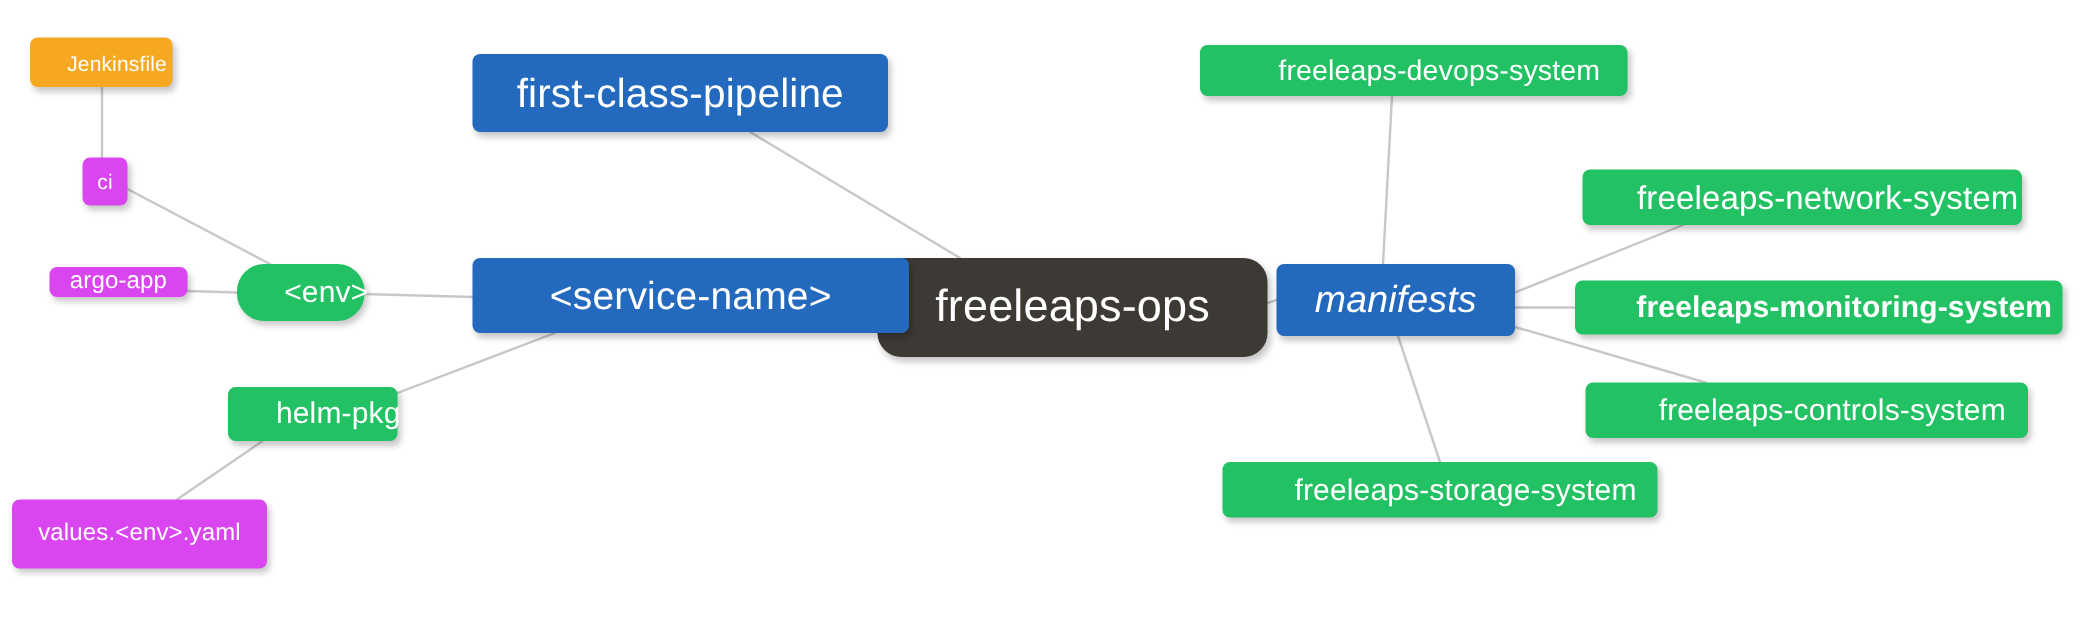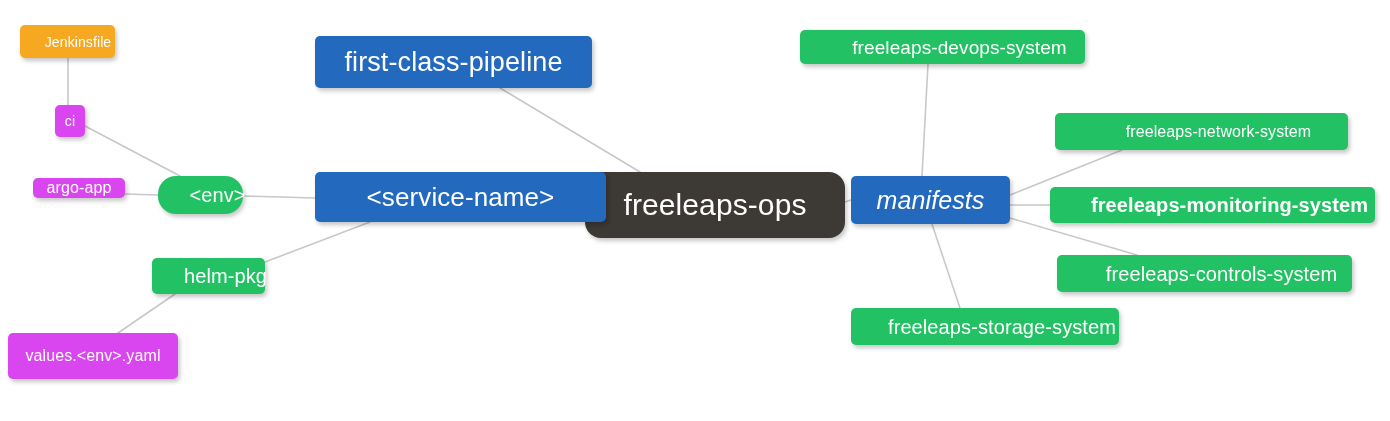--- a/index.html
+++ b/index.html
@@ -91,26 +91,26 @@
       </div>
       <div class="node n-red" style="left: 33px; top: 178px; width: 92px; height: 20px; font-size: 16px;">
         <span>argo-app</span>
       </div>
       <div class="node n-red" style="left: 8px; top: 333px; width: 170px; height: 46px; font-size: 16px;">
         <span>values.&lt;env&gt;.yaml</span>
       </div>
       <div class="node n-green" style="left: 800px; top: 30px; width: 285px; height: 34px; font-size: 19px;">
         <span>freeleaps-devops-system</span>
       </div>
-      <div class="node n-green" style="left: 1055px; top: 113px; width: 293px; height: 37px; font-size: 16px;">
+      <div class="node n-green" style="left: 1055px; top: 113px; width: 293px; height: 37px; font-size: 22px;">
         <span>freeleaps-network-system</span>
       </div>
       <div class="node n-green" style="left: 1050px; top: 187px; width: 325px; height: 36px; font-size: 20px; font-weight: bold;">
         <span>freeleaps-monitoring-system</span>
       </div>
       <div class="node n-green" style="left: 1057px; top: 255px; width: 295px; height: 37px; font-size: 20px;">
         <span>freeleaps-controls-system</span>
       </div>
-      <div class="node n-green" style="left: 815px; top: 308px; width: 268px; height: 37px; font-size: 20px; margin-left: 36px;">
+      <div class="node n-green" style="left: 815px; top: 308px; width: 290px; height: 37px; font-size: 20px;">
         <span>freeleaps-storage-system</span>
       </div>
     </div>
 </div>
 
 </body></html>

